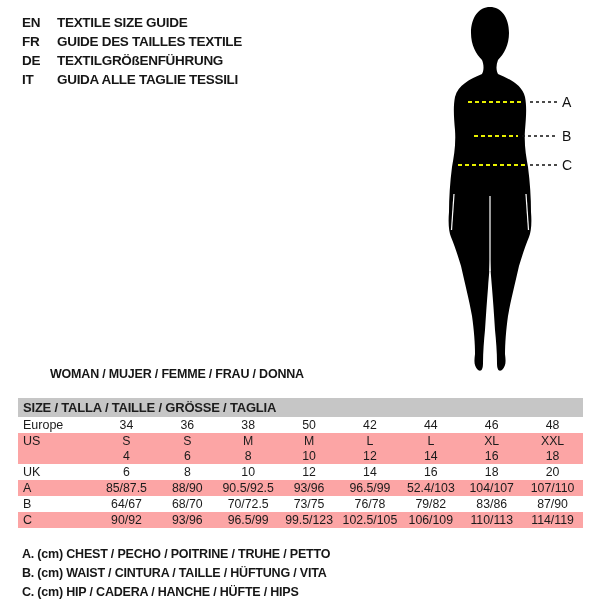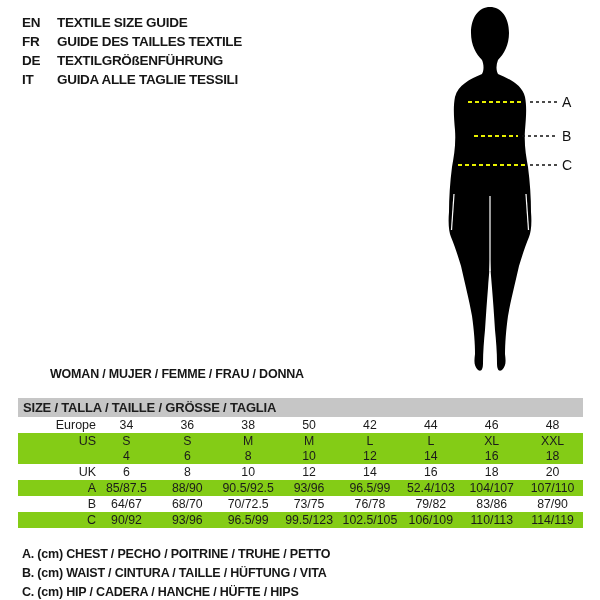--- a/index.html
+++ b/index.html
@@ -22,22 +22,22 @@
   .marker-a{left:562px;top:94px;}
   .marker-b{left:562px;top:128px;}
   .marker-c{left:562px;top:157px;}
   
   .group-title{position:absolute;left:22px;top:367px;font-size:12.5px;font-weight:bold;letter-spacing:-0.2px;white-space:nowrap;margin-left:28px;}
   
   .table-wrap{position:absolute;left:18px;top:398px;width:565px;}
   .table-header{height:19px;line-height:19px;background:#c6c6c6;font-size:13px;font-weight:bold;letter-spacing:-0.2px;padding-left:5px;color:#1d1d1d;}
   table{border-collapse:collapse;table-layout:fixed;width:565px;}
   td{height:15.8px;padding:0;font-size:12.3px;font-weight:400;color:#1b1b1b;text-align:center;vertical-align:middle;white-space:nowrap;}
-  td.row-label{text-align:right;padding-left:5px;font-size:12.5px;margin-left:14px;}
-  tr.shade{background:#84cc16;}
+  td.row-label{text-align:left;padding-left:5px;font-size:12.5px;margin-left:14px;}
+  tr.shade{background:#fca5a5;}
   
   .legend{position:absolute;left:22px;top:545px;}
   .legend-row{font-size:12.5px;font-weight:bold;line-height:19px;letter-spacing:-0.2px;white-space:nowrap;}
 </style>
 </head>
 <body>
 
 <div class="lang-block">
   <div class="lang-row">
     <span class="lang-code">EN</span>

